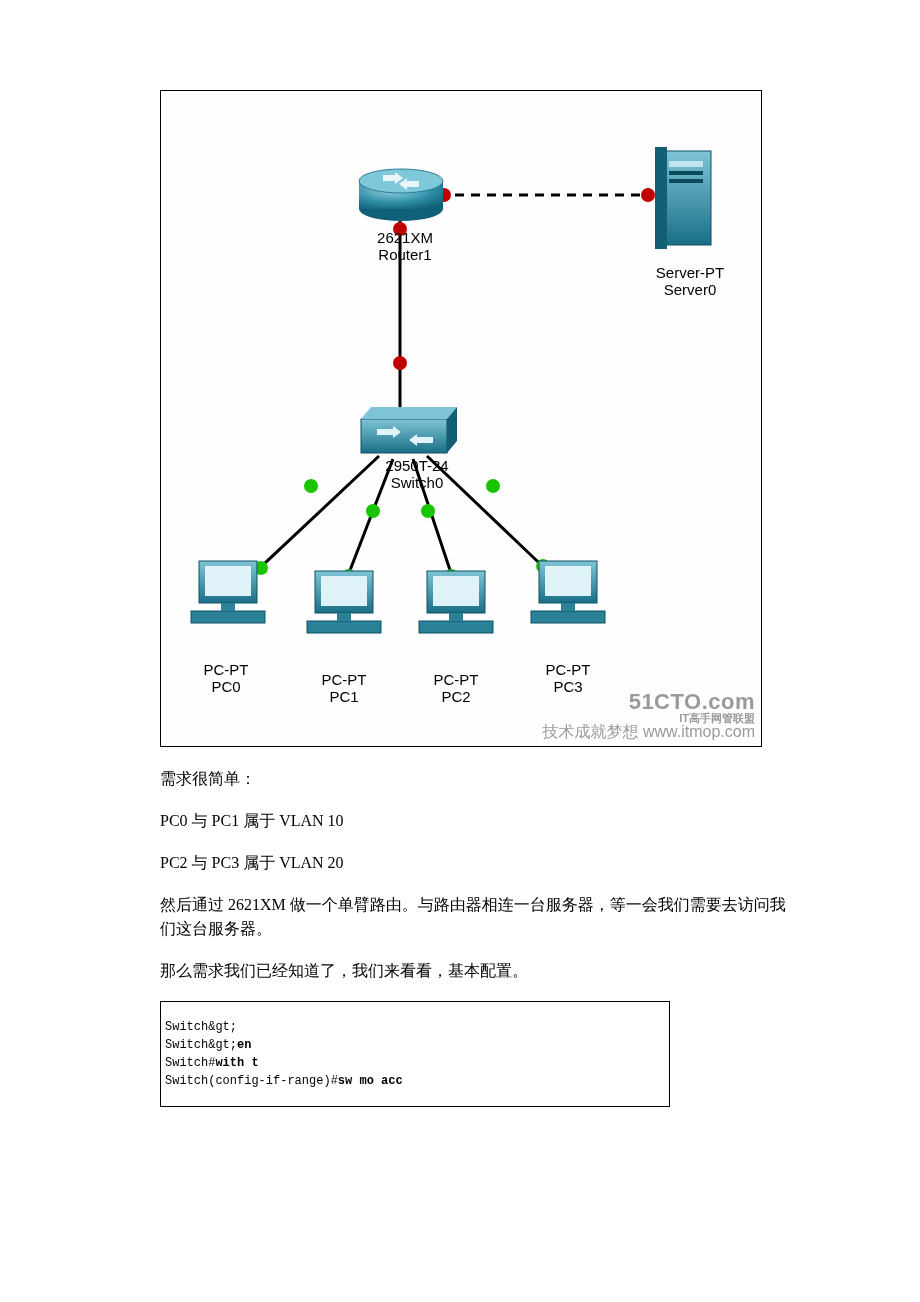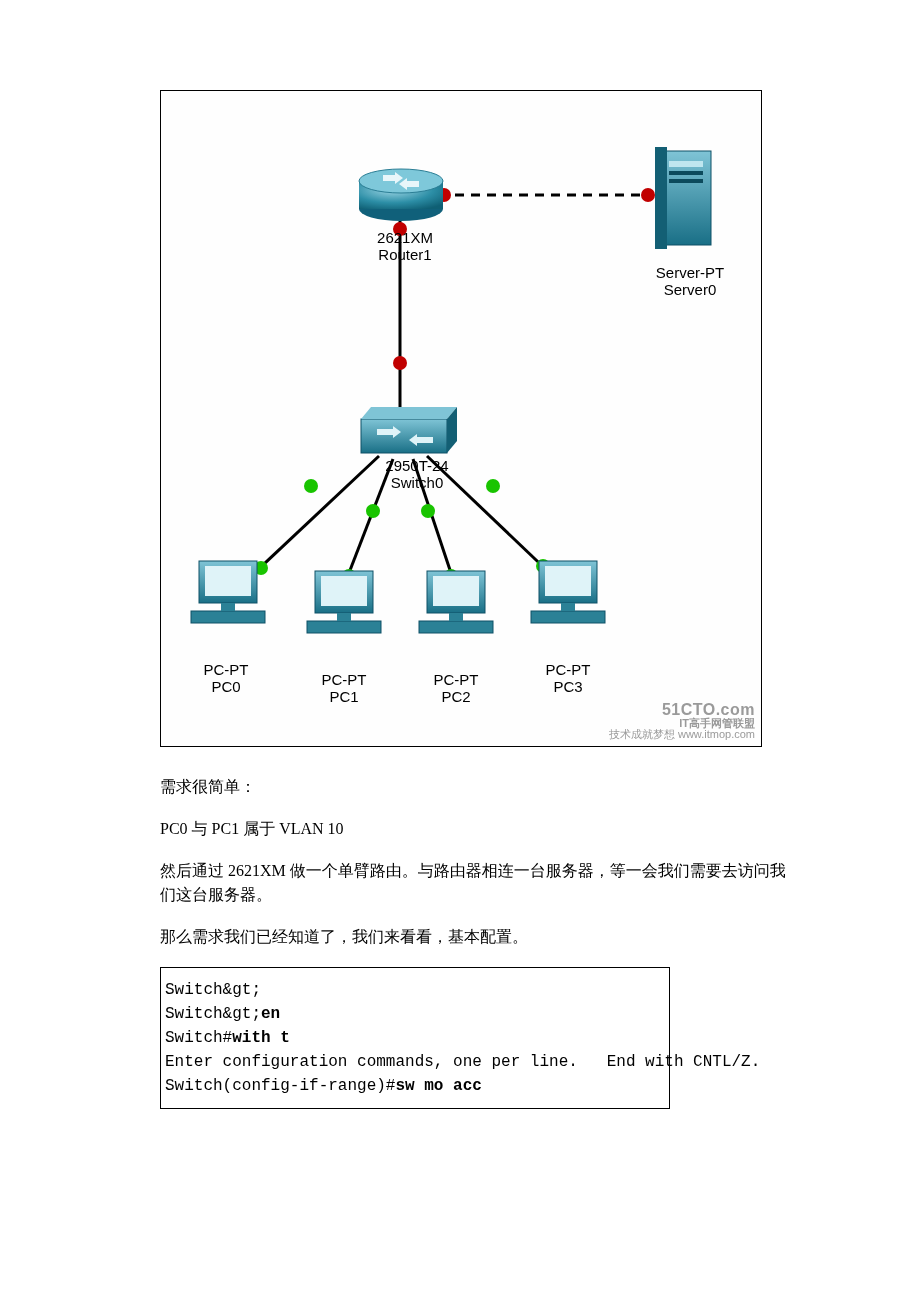--- a/index.html
+++ b/index.html
@@ -14,47 +14,47 @@
   }
   .page {
     padding: 90px 130px 40px 160px;
   }
   .diagram-box {
     width: 600px;
     height: 655px;
     border: 1px solid #000;
     background: #fefefe;
     position: relative;
-    margin-bottom: 28px;
+    margin-bottom: 20px;
   }
   .diagram-box svg { width: 100%; height: 100%; }
   .dev-label {
     font: 15px Helvetica, Arial, sans-serif;
     text-align: center;
     color: #000;
     position: absolute;
   }
   .watermark {
     position: absolute;
     right: 6px;
     bottom: 6px;
     text-align: right;
     font-family: Arial, sans-serif;
     line-height: 1;
   }
-  .watermark .w1 { font-size: 16px; font-weight: 700; color: #9a9a9a; letter-spacing: .5px; }
+  .watermark .w1 { font-size: 22px; font-weight: 700; color: #9a9a9a; letter-spacing: .5px; }
   .watermark .w2 { font-size: 11px; color: #9a9a9a; font-weight: bold; }
-  .watermark .w3 { font-size: 11px; color: #9a9a9a; }
+  .watermark .w3 { font-size: 16px; color: #9a9a9a; }
   .prose p { margin: 16px 0 18px 0; }
   .code-box {
     width: 500px;
     border: 1px solid #000;
-    padding: 10px 4px;
+    padding: 16px 4px;
     font-family: "SimSun", "Courier New", monospace;
-    font-size: 16px;
+    font-size: 12px;
     line-height: 1.5;
     white-space: nowrap;
   }
   .code-box div { white-space: pre; }
 </style>
 </head>
 <body>
 
 <div class="page">
 
@@ -171,25 +171,25 @@
     <div class="watermark">
       <div class="w1">51CTO.com</div>
       <div class="w2">IT高手网管联盟</div>
       <div class="w3">技术成就梦想 www.itmop.com</div>
     </div>
   </div>
 
   <div class="prose">
     <p>需求很简单：</p>
     <p>PC0 与 PC1 属于 VLAN 10</p>
+    <p>PC2 与 PC3 属于 VLAN 20</p>
     <p>然后通过 2621XM 做一个单臂路由。与路由器相连一台服务器，等一会我们需要去访问我们这台服务器。</p>
     <p>那么需求我们已经知道了，我们来看看，基本配置。</p>
   </div>
 
   <div class="code-box">
     <div><span>Switch&amp;gt;</span></div>
     <div><span>Switch&amp;gt;</span><b>en</b></div>
     <div><span>Switch#</span><b>with t</b></div>
-    <div><span>Enter configuration commands, one per line.   End with CNTL/Z.</span></div>
     <div><span>Switch(config-if-range)#</span><b>sw mo acc</b></div>
   </div>
 
 </div>
 
 </body></html>

